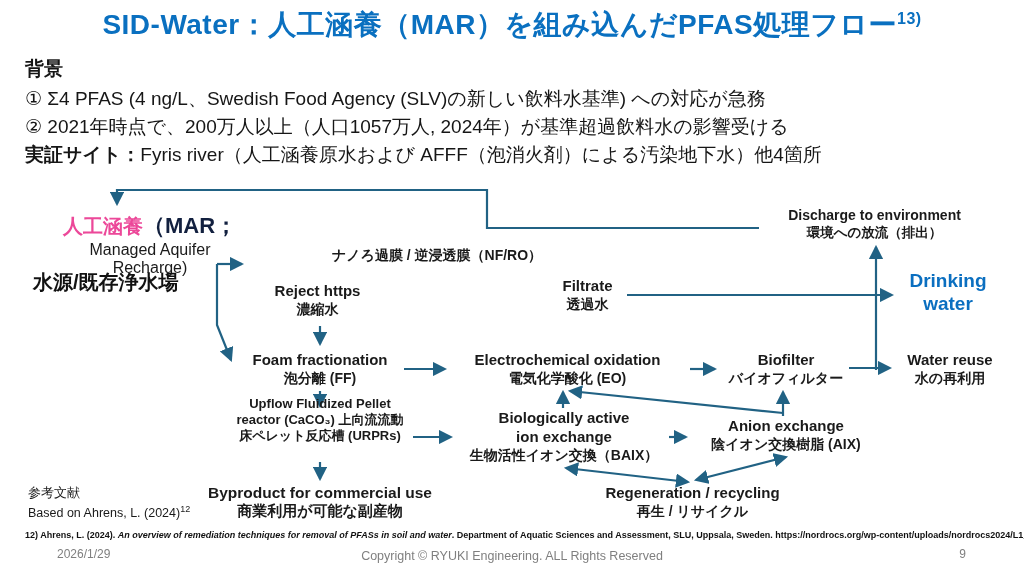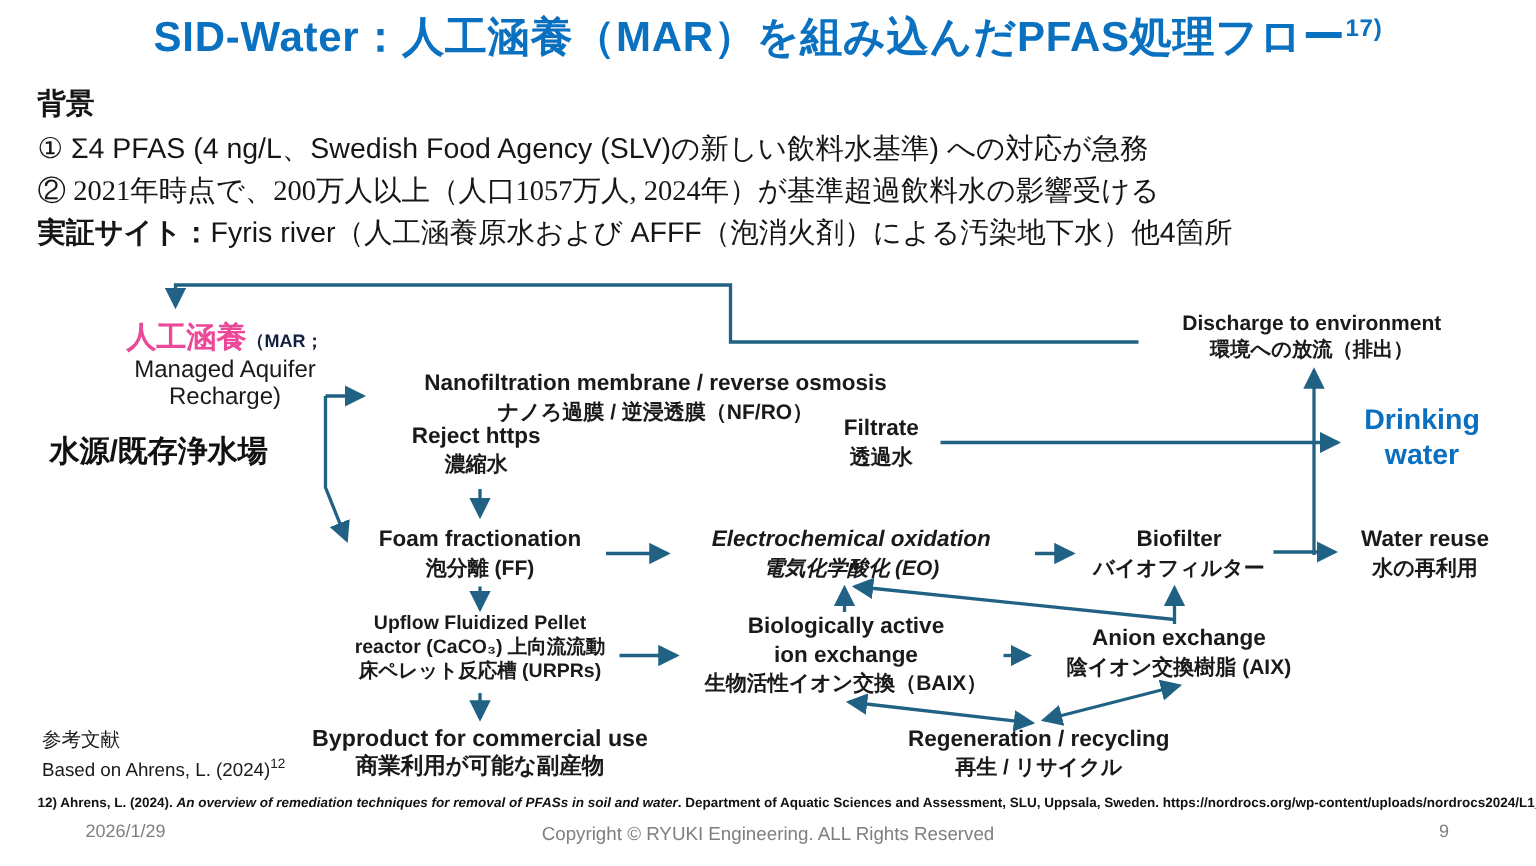--- a/index.html
+++ b/index.html
@@ -9,30 +9,30 @@
     overflow:hidden; font-family:"Liberation Sans","DejaVu Sans",sans-serif;
   }
   .title {
     position:absolute; top:6px; left:0; width:1024px; text-align:center;
     font-size:28px; font-weight:bold; color:#0a70c0; letter-spacing:0.5px;
   }
   .title sup { font-size:16px; }
   .hdr { position:absolute; left:25px; color:#161616; }
   .hdr-heading { top:56px; font-size:19px; font-weight:bold; }
   .hdr-line1 { top:86px; font-size:19px; }
-  .hdr-line2 { top:114px; font-size:19px;font-family:Liberation Serif, serif; }
+  .hdr-line2 { top:114px; font-size:19px; }
   .hdr-line3 { top:142px; font-size:19px; }
   .hdr-line3 .lbl { font-weight:bold; }
   svg.connectors { position:absolute; left:0; top:0; pointer-events:none; }
   .node { position:absolute; text-align:center; color:#1a1a1a; }
   .en  { font-weight:bold; font-size:15px; line-height:19px; }
   .jp  { font-weight:bold; font-size:14px; line-height:18px; }
   .small .en { font-size:13px; line-height:16px; }
   .mar-jp { color:#ec4899; font-weight:bold; font-size:20px; }
-  .mar-paren { color:#12203f; font-weight:bold; font-size:12px; }
+  .mar-paren { color:#12203f; font-weight:bold; font-size:22px; }
   .mar-en { font-weight:normal; font-size:16px; line-height:18px; color:#1a1a1a; }
   .source-label { font-size:20px; font-weight:bold; color:#111; }
   .drinking { color:#0b6fc0; font-weight:bold; font-size:19px; line-height:23px; }
   .refs { position:absolute; left:28px; top:484px; color:#1a1a1a; text-align:left; }
   .refs .r1 { font-size:13px; line-height:17px; }
   .refs .r2 { font-size:12.5px; line-height:17px; }
   .refs sup { font-size:9px; }
   .footnote {
     position:absolute; left:25px; top:530px; width:990px;
     font-size:9px; color:#111; white-space:nowrap; font-weight:bold;
@@ -41,21 +41,21 @@
   .footer-date { position:absolute; left:57px; top:547px; font-size:12px; color:#7f7f7f; }
   .footer-copy { position:absolute; left:0; top:549px; width:1024px; text-align:center; font-size:12.5px; color:#7f7f7f; }
   .footer-page { position:absolute; right:58px; top:547px; font-size:12px; color:#7f7f7f; }
 </style>
 </head>
 <body>
 
 <div id="slide">
 
   <div class="title">
-    <span>SID-Water：人工涵養（MAR）を組み込んだPFAS処理フロー</span><sup>17)</sup>
+    <span>SID-Water：人工涵養（MAR）を組み込んだPFAS処理フロー</span><sup>13)</sup>
   </div>
 
   <div class="hdr hdr-heading">背景</div>
   <div class="hdr hdr-line1">① Σ4 PFAS (4 ng/L、Swedish Food Agency (SLV)の新しい飲料水基準) への対応が急務</div>
   <div class="hdr hdr-line2">② 2021年時点で、200万人以上（人口1057万人, 2024年）が基準超過飲料水の影響受ける</div>
   <div class="hdr hdr-line3">
     <span class="lbl">実証サイト：</span><span>Fyris river（人工涵養原水および AFFF（泡消火剤）による汚染地下水）他4箇所</span>
   </div>
 
   <svg class="connectors" width="1024" height="577" viewBox="0 0 1024 577">
@@ -85,26 +85,25 @@
       <line x1="786" y1="457" x2="696" y2="480" marker-start="url(#ah)" marker-end="url(#ah)"></line>
     </g>
   </svg>
 
   <div class="node" style="left:30px; top:211px; width:240px;">
     <div><span class="mar-jp">人工涵養</span><span class="mar-paren">（MAR；</span></div>
     <div class="mar-en">Managed Aquifer</div>
     <div class="mar-en">Recharge)</div>
   </div>
 
-  <div class="node" style="left:33px; top:287px; width:200px; text-align:left;">
+  <div class="node" style="left:33px; top:269px; width:200px; text-align:left;">
     <span class="source-label">水源/既存浄水場</span>
   </div>
 
   <div class="node" style="left:252px; top:246px; width:370px;">
-    <div class="en">Nanofiltration membrane / reverse osmosis</div>
     <div class="jp">ナノろ過膜 / 逆浸透膜（NF/RO）</div>
   </div>
 
   <div class="node" style="left:255px; top:281px; width:125px;">
     <div class="en">Reject https</div>
     <div class="jp">濃縮水</div>
   </div>
 
   <div class="node" style="left:545px; top:276px; width:85px;">
     <div class="en">Filtrate</div>
@@ -119,36 +118,36 @@
   <div class="node" style="left:230px; top:350px; width:180px;">
     <div class="en">Foam fractionation</div>
     <div class="jp">泡分離 (FF)</div>
   </div>
 
   <div class="node" style="left:893px; top:269px; width:110px;">
     <div class="drinking">Drinking</div>
     <div class="drinking">water</div>
   </div>
 
-  <div class="node" style="left:450px; top:350px; width:235px;font-style:italic;">
+  <div class="node" style="left:450px; top:350px; width:235px;">
     <div class="en">Electrochemical oxidation</div>
     <div class="jp">電気化学酸化 (EO)</div>
   </div>
 
   <div class="node" style="left:716px; top:350px; width:140px;">
     <div class="en">Biofilter</div>
     <div class="jp">バイオフィルター</div>
   </div>
 
   <div class="node" style="left:890px; top:350px; width:120px;">
     <div class="en">Water reuse</div>
     <div class="jp">水の再利用</div>
   </div>
 
-  <div class="node small" style="left:215px; top:407px; width:210px;">
+  <div class="node small" style="left:215px; top:396px; width:210px;">
     <div class="en">Upflow Fluidized Pellet</div>
     <div class="en">reactor (CaCO₃) 上向流流動</div>
     <div class="en">床ペレット反応槽 (URPRs)</div>
   </div>
 
   <div class="node" style="left:450px; top:408px; width:228px;">
     <div class="en">Biologically active</div>
     <div class="en">ion exchange</div>
     <div class="jp">生物活性イオン交換（BAIX）</div>
   </div>

